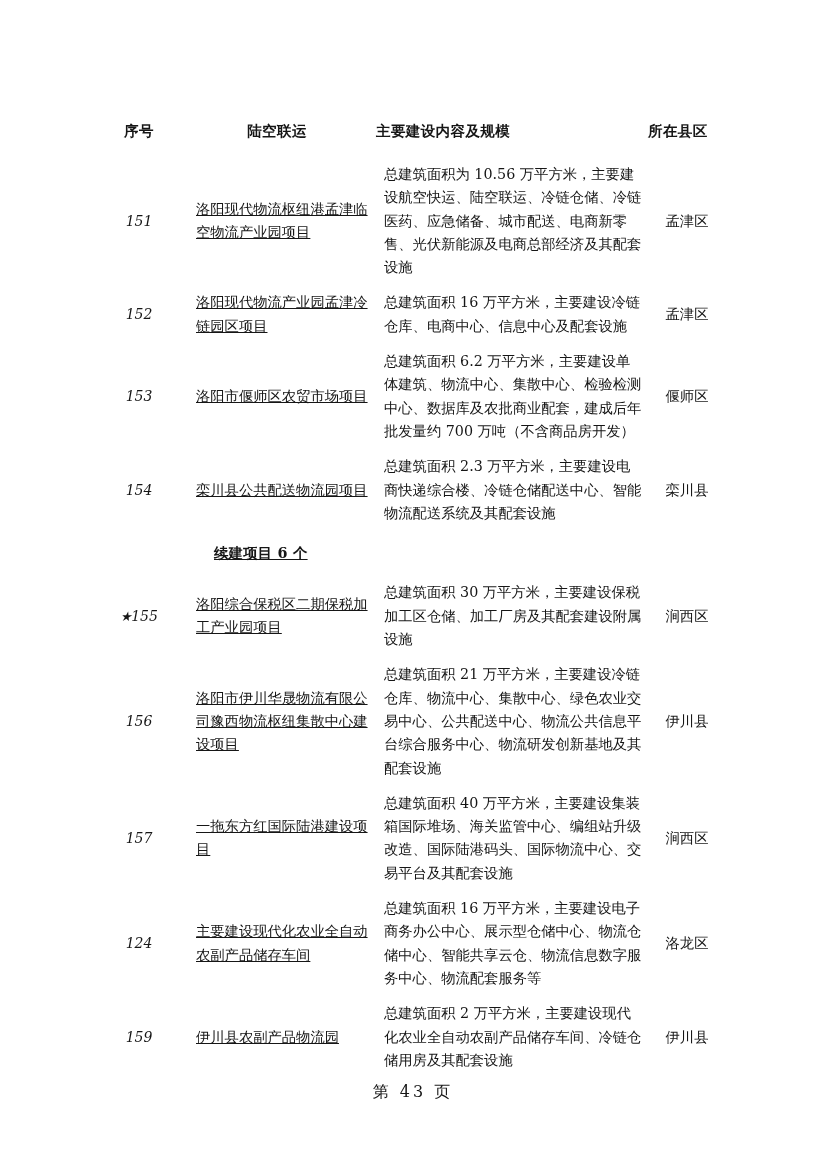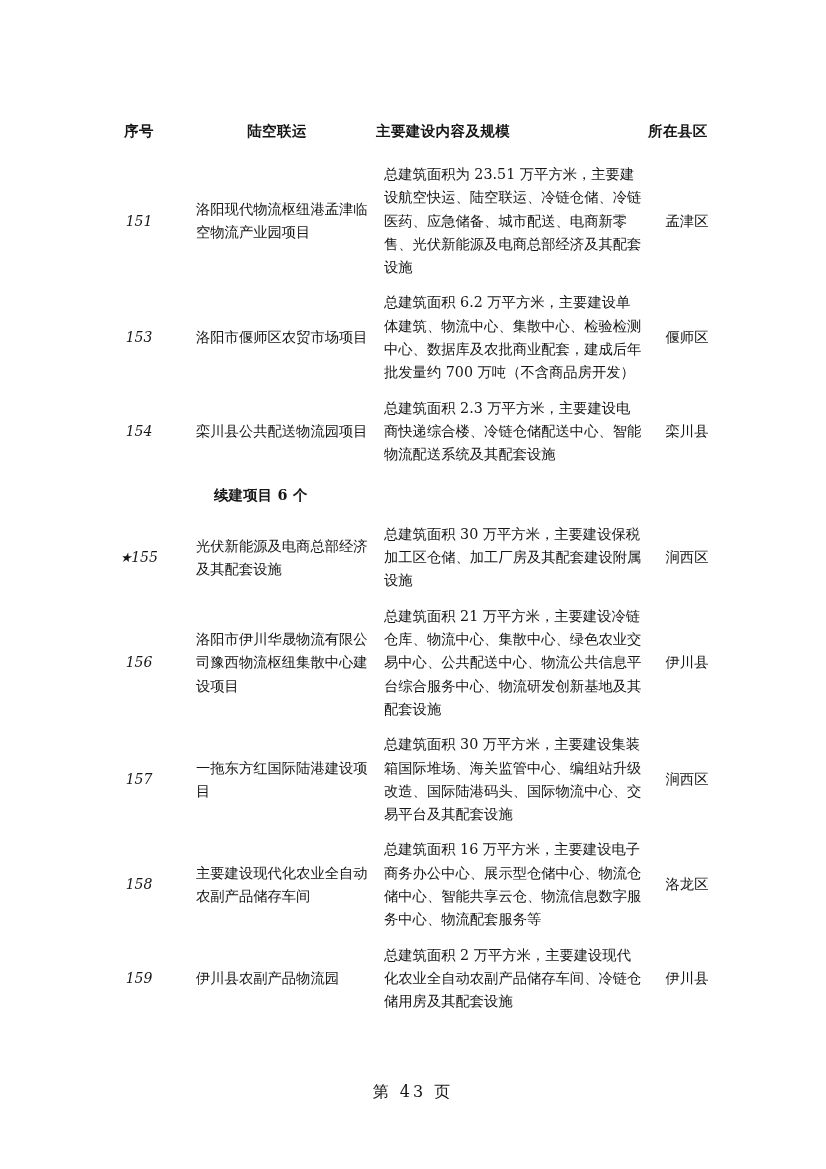--- a/index.html
+++ b/index.html
@@ -72,20 +72,21 @@
     font-size: 13px;
     line-height: 1;
     vertical-align: 0.5px;
     letter-spacing: -0.5px;
   }
 
   td.cell-name {
     padding-left: 18px;
     padding-right: 6px;
     text-align: left;
+    text-decoration: underline;
   }
 
   td.cell-desc {
     padding-left: 8px;
     padding-right: 6px;
     text-align: left;
     vertical-align: top;
   }
 
   td.cell-area {
@@ -132,21 +133,27 @@
           <th class="h-no">序号</th>
           <th class="h-name">陆空联运</th>
           <th class="h-desc">主要建设内容及规模</th>
           <th class="h-area">所在县区</th>
         </tr>
       </thead>
       <tbody id="table-body">
           <tr>
             <td class="cell-no"><span>151</span></td>
             <td class="cell-name">洛阳现代物流枢纽港孟津临空物流产业园项目</td>
-            <td class="cell-desc">总建筑面积为 23.51 万平方米，主要建设航空快运、陆空联运、冷链仓储、冷链医药、应急储备、城市配送、电商新零售、光伏新能源及电商总部经济及其配套设施</td>
+            <td class="cell-desc">总建筑面积为 10.56 万平方米，主要建设航空快运、陆空联运、冷链仓储、冷链医药、应急储备、城市配送、电商新零售、光伏新能源及电商总部经济及其配套设施</td>
+            <td class="cell-area">孟津区</td>
+          </tr>
+          <tr>
+            <td class="cell-no"><span>152</span></td>
+            <td class="cell-name">洛阳现代物流产业园孟津冷链园区项目</td>
+            <td class="cell-desc">总建筑面积 16 万平方米，主要建设冷链仓库、电商中心、信息中心及配套设施</td>
             <td class="cell-area">孟津区</td>
           </tr>
           <tr>
             <td class="cell-no"><span>153</span></td>
             <td class="cell-name">洛阳市偃师区农贸市场项目</td>
             <td class="cell-desc">总建筑面积 6.2 万平方米，主要建设单体建筑、物流中心、集散中心、检验检测中心、数据库及农批商业配套，建成后年批发量约 700 万吨（不含商品房开发）</td>
             <td class="cell-area">偃师区</td>
           </tr>
           <tr>
             <td class="cell-no"><span>154</span></td>
@@ -155,38 +162,38 @@
             <td class="cell-area">栾川县</td>
           </tr>
           <tr class="section-row">
             <td class="cell-no"></td>
             <td class="cell-name"><span class="section-label">续建项目 6 个</span></td>
             <td class="cell-desc"></td>
             <td class="cell-area"></td>
           </tr>
           <tr>
             <td class="cell-no"><span class="star">★</span><span>155</span></td>
-            <td class="cell-name">光伏新能源及电商总部经济及其配套设施</td>
+            <td class="cell-name">洛阳综合保税区二期保税加工产业园项目</td>
             <td class="cell-desc">总建筑面积 30 万平方米，主要建设保税加工区仓储、加工厂房及其配套建设附属设施</td>
             <td class="cell-area">涧西区</td>
           </tr>
           <tr>
             <td class="cell-no"><span>156</span></td>
             <td class="cell-name">洛阳市伊川华晟物流有限公司豫西物流枢纽集散中心建设项目</td>
             <td class="cell-desc">总建筑面积 21 万平方米，主要建设冷链仓库、物流中心、集散中心、绿色农业交易中心、公共配送中心、物流公共信息平台综合服务中心、物流研发创新基地及其配套设施</td>
             <td class="cell-area">伊川县</td>
           </tr>
           <tr>
             <td class="cell-no"><span>157</span></td>
             <td class="cell-name">一拖东方红国际陆港建设项目</td>
-            <td class="cell-desc">总建筑面积 30 万平方米，主要建设集装箱国际堆场、海关监管中心、编组站升级改造、国际陆港码头、国际物流中心、交易平台及其配套设施</td>
+            <td class="cell-desc">总建筑面积 40 万平方米，主要建设集装箱国际堆场、海关监管中心、编组站升级改造、国际陆港码头、国际物流中心、交易平台及其配套设施</td>
             <td class="cell-area">涧西区</td>
           </tr>
           <tr>
-            <td class="cell-no"><span>158</span></td>
+            <td class="cell-no"><span>124</span></td>
             <td class="cell-name">主要建设现代化农业全自动农副产品储存车间</td>
             <td class="cell-desc">总建筑面积 16 万平方米，主要建设电子商务办公中心、展示型仓储中心、物流仓储中心、智能共享云仓、物流信息数字服务中心、物流配套服务等</td>
             <td class="cell-area">洛龙区</td>
           </tr>
           <tr>
             <td class="cell-no"><span>159</span></td>
             <td class="cell-name">伊川县农副产品物流园</td>
             <td class="cell-desc">总建筑面积 2 万平方米，主要建设现代化农业全自动农副产品储存车间、冷链仓储用房及其配套设施</td>
             <td class="cell-area">伊川县</td>
           </tr>

